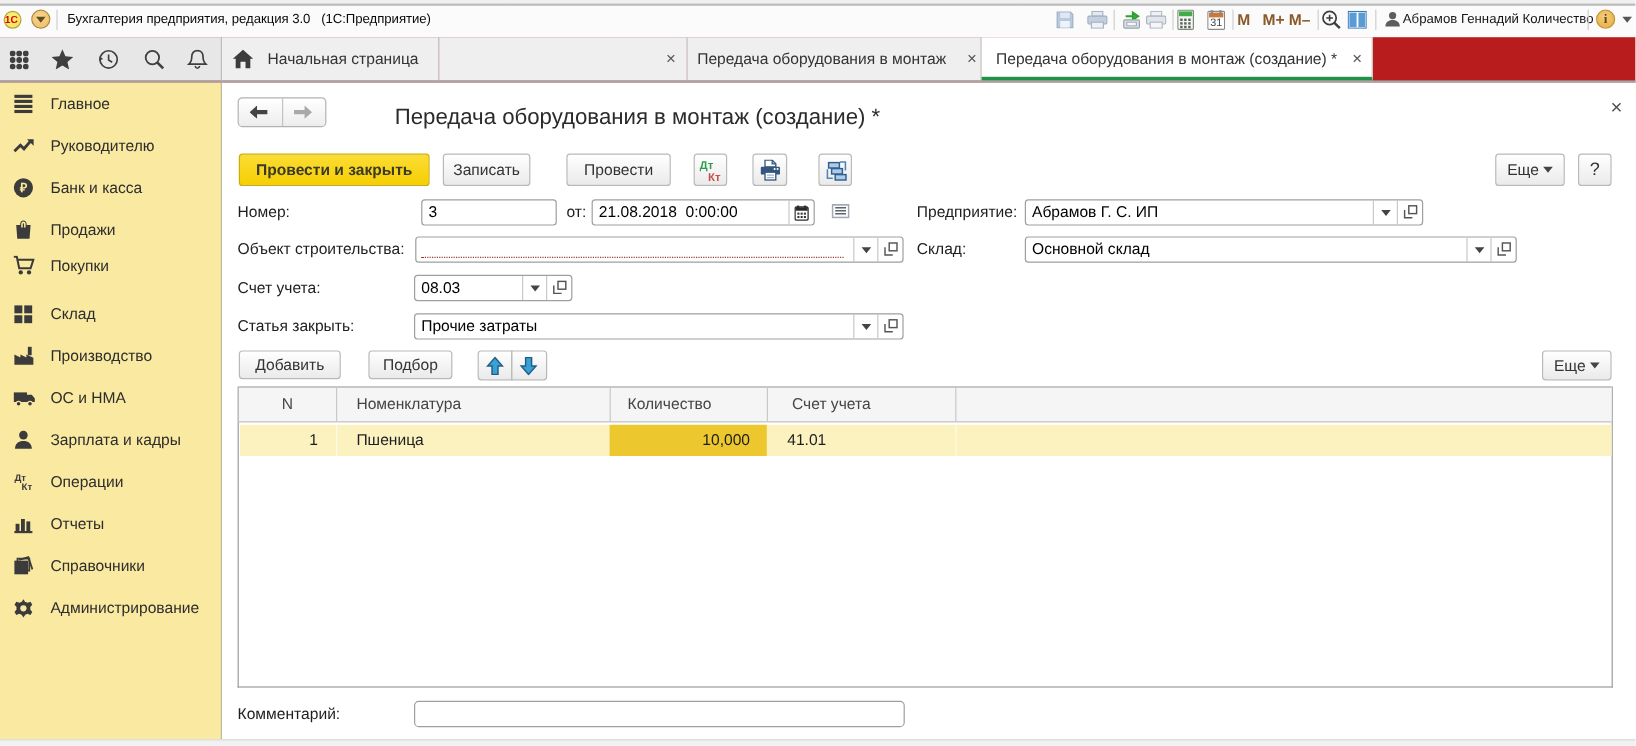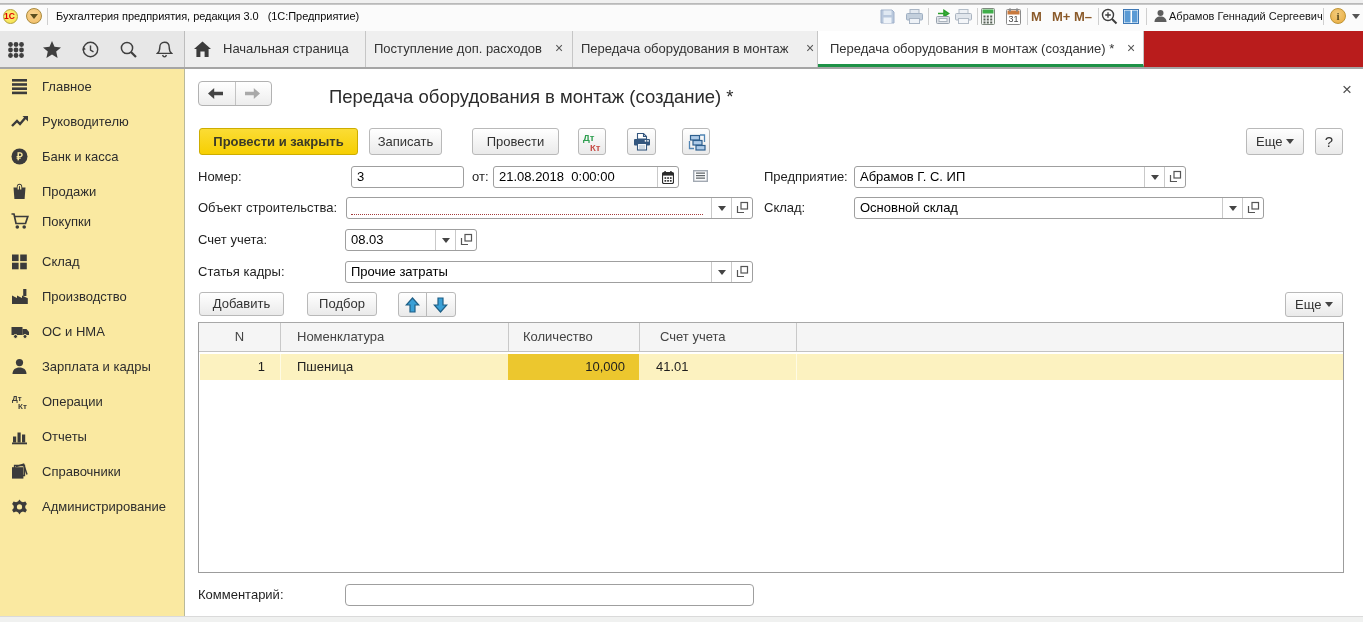--- a/index.html
+++ b/index.html
@@ -121,21 +121,21 @@
           <rect x="1.5" y="1.5" width="6" height="12" fill="#5b9bd5"></rect>
           <rect x="9" y="1.5" width="5.5" height="12" fill="#5b9bd5"></rect>
         </svg>
     <div class="tsep" style="left:1146px"></div>
   </div>
 
   <svg class="abs" style="left:1154px;top:9px" width="13" height="14" viewBox="0 0 13 14">
         <circle cx="6.5" cy="4" r="3" fill="#5d5d5d"></circle>
         <path d="M0.5 13 C0.5 9.5 3 7.6 6.5 7.6 C10 7.6 12.5 9.5 12.5 13 Z" fill="#5d5d5d"></path>
       </svg>
-  <div class="abs" style="left:1169px;top:10px;font-size:11px;color:#151515">Абрамов Геннадий Сергеевич</div>
+  <div class="abs" style="left:1169px;top:10px;font-size:11px;color:#151515">Абрамов Геннадий Количество</div>
   <div class="tsep" style="left:1323px"></div>
   <div class="abs" style="left:1330px;top:8px;width:16px;height:16px;border-radius:50%;background:radial-gradient(circle at 45% 35%,#f3cc7c,#e9ab3d);border:1px solid #bf9434;text-align:center;font-size:11px;font-weight:bold;color:#5a4a1c;line-height:15px;font-family:'Liberation Serif',serif">i</div>
   <div class="abs" style="left:1352px;top:14px;border-left:4px solid transparent;border-right:4px solid transparent;border-top:5px solid #555"></div>
 </div>
 
 <div id="tabbar" class="abs">
   <div id="iconstrip" class="abs">
 
     <svg class="abs" style="left:8px;top:11px" width="16" height="16" viewBox="0 0 16 16">
           <g fill="#3f3f3f">
@@ -168,21 +168,20 @@
 
     <svg class="abs" style="left:156px;top:10px" width="17" height="17" viewBox="0 0 17 17">
           <path d="M8.5 1.2 C5.5 1.2 3.8 3.4 3.8 6.2 C3.8 10 2.6 11.4 1.4 12.4 L15.6 12.4 C14.4 11.4 13.2 10 13.2 6.2 C13.2 3.4 11.5 1.2 8.5 1.2 Z" fill="none" stroke="#3f3f3f" stroke-width="1.4"></path>
           <path d="M6.6 14 C6.9 15.2 7.6 15.8 8.5 15.8 C9.4 15.8 10.1 15.2 10.4 14" fill="none" stroke="#3f3f3f" stroke-width="1.3"></path>
         </svg>
   </div>
   <div class="tab" style="left:185px;width:181px">
         <span class="tx" style="left:38px">Начальная страница</span>
       </div>
   <div class="tab" style="left:366px;width:207px">
-        <span class="tx" style="left:8px">Поступление доп. расходов</span>
         <span class="tabx" style="left:186px">×</span>
       </div>
   <div class="tab" style="left:573px;width:245px">
         <span class="tx" style="left:8px">Передача оборудования в монтаж</span>
         <span class="tabx" style="left:230px">×</span>
       </div>
   <div class="tab" style="left:818px;width:326px;background:#fff;border-bottom:3px solid #1e9247">
         <span class="tx" style="left:12px">Передача оборудования в монтаж (создание) *</span>
         <span class="tabx" style="left:306px">×</span>
       </div>
@@ -431,21 +430,21 @@
           <div class="txt">08.03</div>
           <div class="seg dd"></div>
           <div class="seg op">
             <svg width="13" height="13" viewBox="0 0 13 13">
               <rect x="5" y="1.5" width="6.5" height="6.5" fill="none" stroke="#555" stroke-width="1.2"></rect>
               <path d="M1.5 5 V11.5 H8" fill="none" stroke="#555" stroke-width="1.2"></path>
             </svg>
           </div>
         </div>
 
-    <div class="lbl" style="left:13px;top:192px">Статья кадры:</div>
+    <div class="lbl" style="left:13px;top:192px">Статья закрыть:</div>
     <div class="fld" style="left:160px;top:192px;width:408px">
           <div class="txt">Прочие затраты</div>
           <div class="seg dd"></div>
           <div class="seg op">
             <svg width="13" height="13" viewBox="0 0 13 13">
               <rect x="5" y="1.5" width="6.5" height="6.5" fill="none" stroke="#555" stroke-width="1.2"></rect>
               <path d="M1.5 5 V11.5 H8" fill="none" stroke="#555" stroke-width="1.2"></path>
             </svg>
           </div>
         </div>

